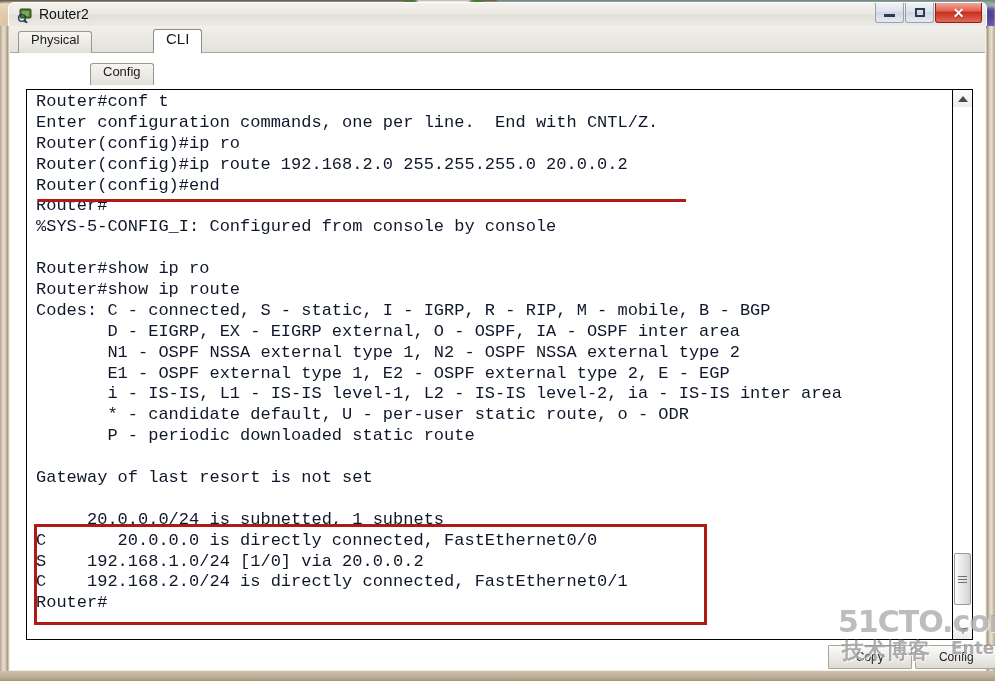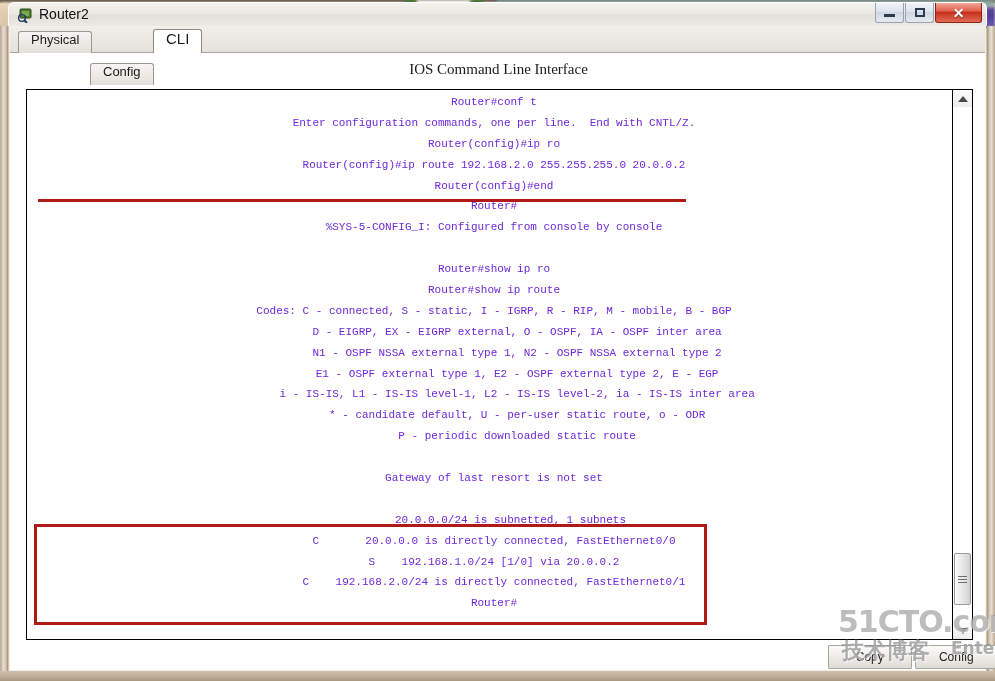--- a/index.html
+++ b/index.html
@@ -218,27 +218,26 @@
     box-sizing: border-box;
     overflow: hidden;
   }
   .terminal {
     position: absolute;
     left: 0; top: 0;
     width: 925px; height: 549px;
     padding: 2px 0 0 9px;
     box-sizing: border-box;
     font-family: "Liberation Mono", "DejaVu Sans Mono", monospace;
-    font-size: 11px;
+    font-size: 17px;
     line-height: 20.9px;
-    color: #6d28d9;
+    color: #0f172a;
     white-space: pre;
     overflow: hidden;
     letter-spacing: 0px;
-    text-align: center;
   }
   .term-line { height: 20.9px; }
 
   
   .vscroll {
     position: absolute;
     right: 0; top: 0;
     width: 20px; height: 549px;
     background: #ffffff;
     border-left: 1px solid #000;
@@ -403,21 +402,20 @@
           <span>Physical</span>
         </div>
         <div class="tab" style="left:80px;margin-top:32px;">
           <span>Config</span>
         </div>
         <div class="tab active" style="left:143px;">
           <span>CLI</span>
         </div>
       </div>
 
-      <div class="cli-header">IOS Command Line Interface</div>
 
       <div class="terminal-wrap">
 
         <div class="terminal" id="terminal"><div class="term-line">Router#conf t</div><div class="term-line">Enter configuration commands, one per line.  End with CNTL/Z.</div><div class="term-line">Router(config)#ip ro</div><div class="term-line">Router(config)#ip route 192.168.2.0 255.255.255.0 20.0.0.2</div><div class="term-line">Router(config)#end</div><div class="term-line">Router#</div><div class="term-line">%SYS-5-CONFIG_I: Configured from console by console</div><div class="term-line"></div><div class="term-line">Router#show ip ro</div><div class="term-line">Router#show ip route</div><div class="term-line">Codes: C - connected, S - static, I - IGRP, R - RIP, M - mobile, B - BGP</div><div class="term-line">       D - EIGRP, EX - EIGRP external, O - OSPF, IA - OSPF inter area</div><div class="term-line">       N1 - OSPF NSSA external type 1, N2 - OSPF NSSA external type 2</div><div class="term-line">       E1 - OSPF external type 1, E2 - OSPF external type 2, E - EGP</div><div class="term-line">       i - IS-IS, L1 - IS-IS level-1, L2 - IS-IS level-2, ia - IS-IS inter area</div><div class="term-line">       * - candidate default, U - per-user static route, o - ODR</div><div class="term-line">       P - periodic downloaded static route</div><div class="term-line"></div><div class="term-line">Gateway of last resort is not set</div><div class="term-line"></div><div class="term-line">     20.0.0.0/24 is subnetted, 1 subnets</div><div class="term-line">C       20.0.0.0 is directly connected, FastEthernet0/0</div><div class="term-line">S    192.168.1.0/24 [1/0] via 20.0.0.2</div><div class="term-line">C    192.168.2.0/24 is directly connected, FastEthernet0/1</div><div class="term-line">Router#</div></div>
 
         <div class="vscroll">
           <div class="sb-arrow up">
             <span class="tri-up"></span>
           </div>
           <div class="sb-thumb">

